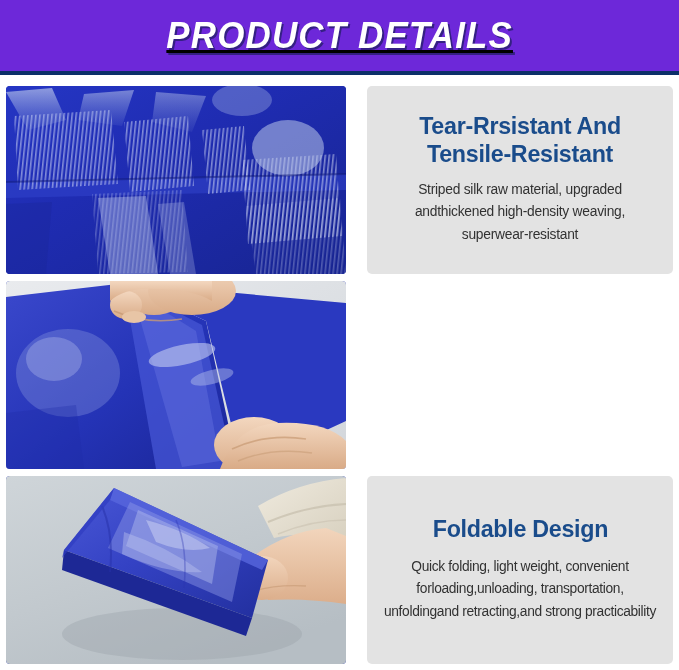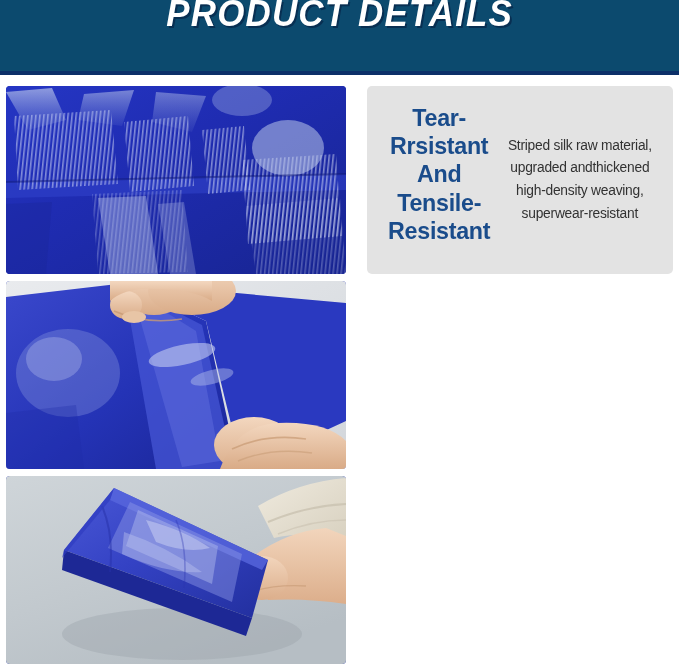--- a/index.html
+++ b/index.html
@@ -19,24 +19,26 @@
     width: 679px;
     height: 670px;
     background: #ffffff;
   }
 
   
   .header {
     position: relative;
     width: 679px;
     height: 75px;
-    background: #0c4a6e;
+    background: #6d28d9;
     box-sizing: border-box;
     display: flex;
+    align-items: center;
     justify-content: center;
+    text-decoration: underline;
   }
   .header::after {
     content: "";
     position: absolute;
     left: 0;
     right: 0;
     bottom: 0;
     height: 4px;
     background: #0c2f68;
   }
@@ -84,21 +86,21 @@
     height: 100%;
   }
 
   
   .textcell {
     flex: 1 1 auto;
     margin-left: 21px;
     background: #e3e3e3;
     border-radius: 5px;
     display: flex;
-    flex-direction: row;
+    flex-direction: column;
     align-items: center;
     justify-content: center;
     padding: 6px 12px 8px 12px;
     box-sizing: border-box;
   }
   .heading {
     color: #1a4c8b;
     font-family: "Liberation Sans", sans-serif;
     font-size: 24px;
     font-weight: 700;
@@ -266,16 +268,20 @@
           <path d="M108 12 L262 84 L256 94 L104 24 Z" fill="#5866dd" opacity="0.8"></path>
           <path d="M124 26 L236 78 L226 126 L102 72 Z" fill="#8e99e6" opacity="0.45"></path>
           <path d="M132 34 L212 70 L206 108 L120 70 Z" fill="#b4bcee" opacity="0.45"></path>
           <path d="M140 44 Q178 54 204 72 Q180 78 150 66 Z" fill="#cdd3f3" opacity="0.5"></path>
           <path d="M118 56 Q160 70 196 96 Q160 98 116 78 Z" fill="#c0c7f0" opacity="0.4"></path>
           <path d="M96 30 Q108 58 104 96" stroke="#252fa8" stroke-width="2" fill="none" opacity="0.5"></path>
           <path d="M170 44 Q182 72 178 112" stroke="#2a34b0" stroke-width="1.6" fill="none" opacity="0.35"></path>
           <path d="M58 74 L108 12 L104 24 L56 82 Z" fill="#2f3cc0" opacity="0.7"></path>
         </svg>
       </div>
+      <div class="textcell">
+        <div class="heading">Foldable Design</div>
+        <div class="body-text">Quick folding, light weight, convenient forloading,unloading, transportation, unfoldingand retracting,and strong practicability</div>
+      </div>
     </div>
 
   </div>
 </div>
 
 </body></html>

